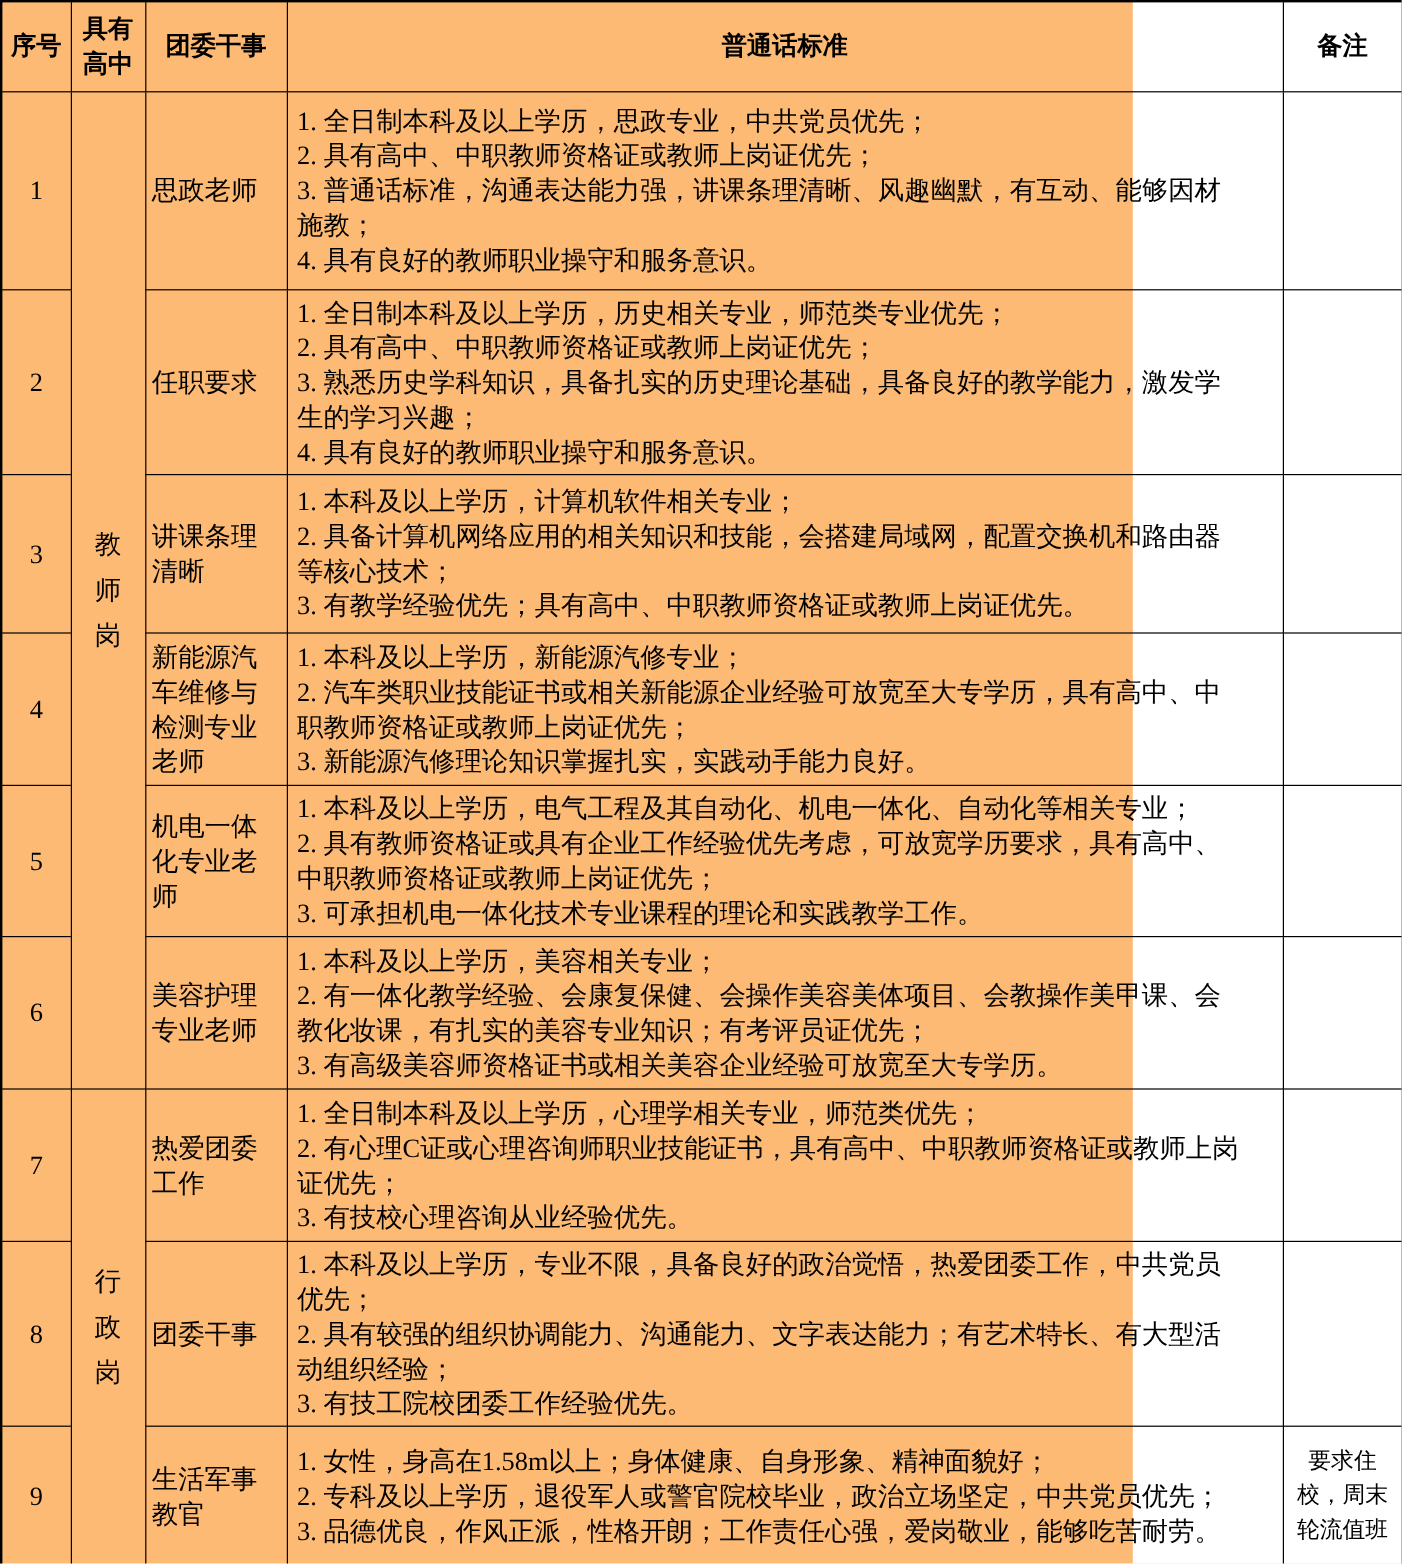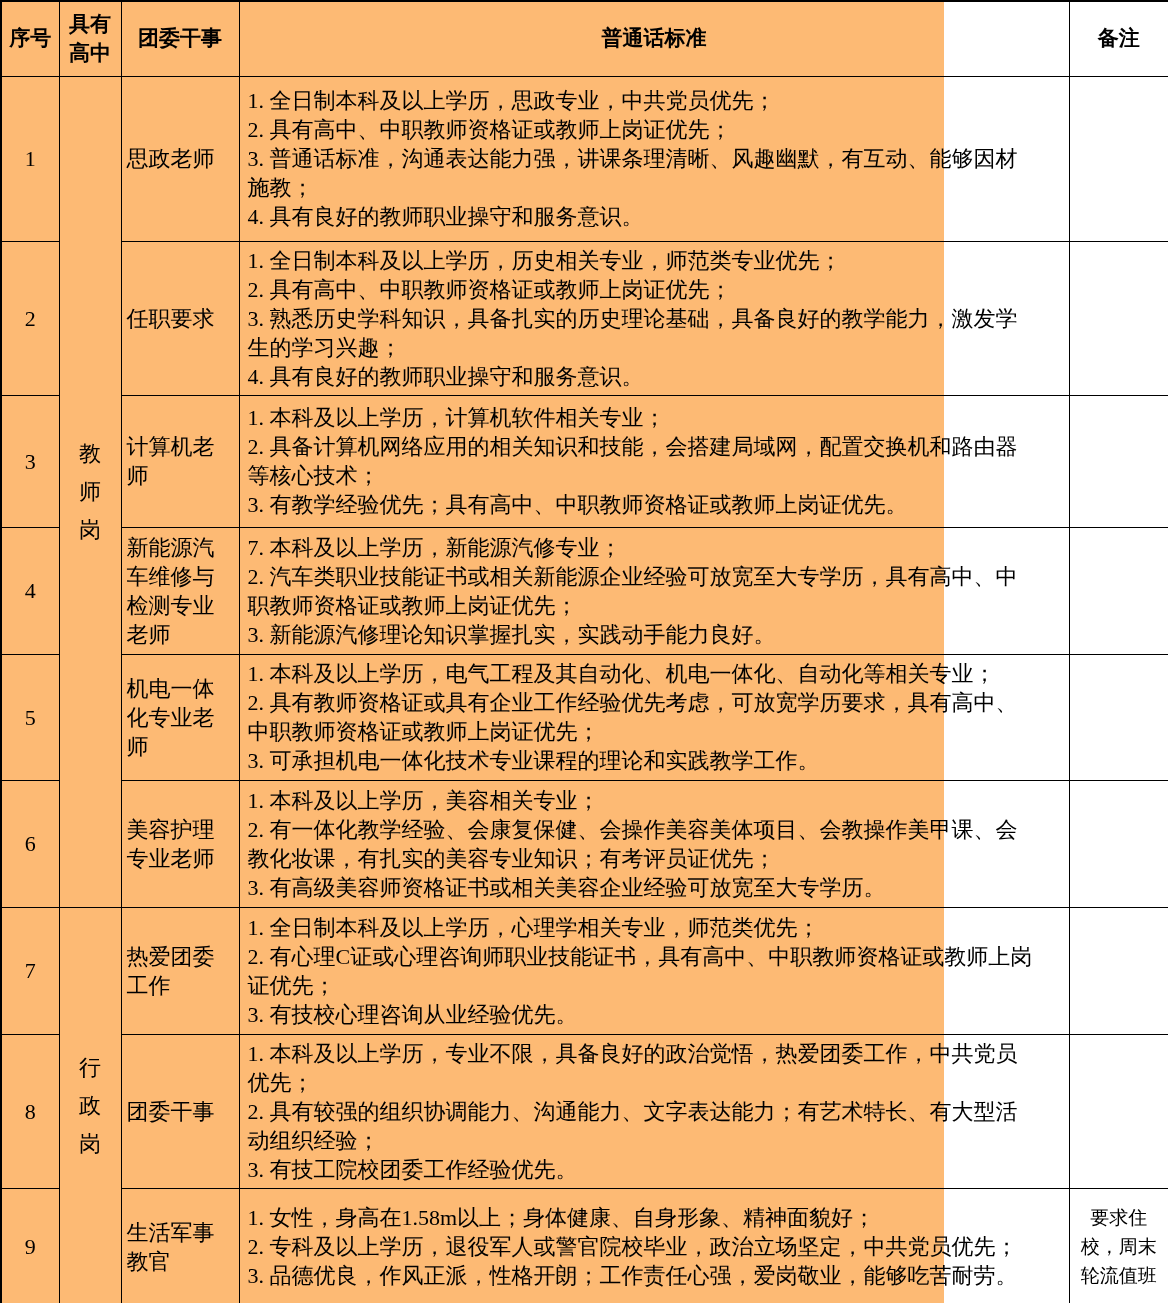--- a/index.html
+++ b/index.html
@@ -118,30 +118,30 @@
         <td class="no-cell">2</td>
         <td class="name-cell">任职要求</td>
         <td class="req-cell">1. 全日制本科及以上学历，历史相关专业，师范类专业优先；
 2. 具有高中、中职教师资格证或教师上岗证优先；
 3. 熟悉历史学科知识，具备扎实的历史理论基础，具备良好的教学能力，激发学生的学习兴趣；
 4. 具有良好的教师职业操守和服务意识。</td>
         <td class="remark-cell"></td>
       </tr>
       <tr class="r3">
         <td class="no-cell">3</td>
-        <td class="name-cell">计算机老师</td>
+        <td class="name-cell">讲课条理清晰</td>
         <td class="req-cell">1. 本科及以上学历，计算机软件相关专业；
 2. 具备计算机网络应用的相关知识和技能，会搭建局域网，配置交换机和路由器等核心技术；
 3. 有教学经验优先；具有高中、中职教师资格证或教师上岗证优先。</td>
         <td class="remark-cell"></td>
       </tr>
       <tr class="r4">
         <td class="no-cell">4</td>
         <td class="name-cell">新能源汽车维修与检测专业老师</td>
-        <td class="req-cell">7. 本科及以上学历，新能源汽修专业；
+        <td class="req-cell">1. 本科及以上学历，新能源汽修专业；
 2. 汽车类职业技能证书或相关新能源企业经验可放宽至大专学历，具有高中、中职教师资格证或教师上岗证优先；
 3. 新能源汽修理论知识掌握扎实，实践动手能力良好。</td>
         <td class="remark-cell"></td>
       </tr>
       <tr class="r5">
         <td class="no-cell">5</td>
         <td class="name-cell">机电一体化专业老师</td>
         <td class="req-cell">1. 本科及以上学历，电气工程及其自动化、机电一体化、自动化等相关专业；
 2. 具有教师资格证或具有企业工作经验优先考虑，可放宽学历要求，具有高中、中职教师资格证或教师上岗证优先；
 3. 可承担机电一体化技术专业课程的理论和实践教学工作。</td>

